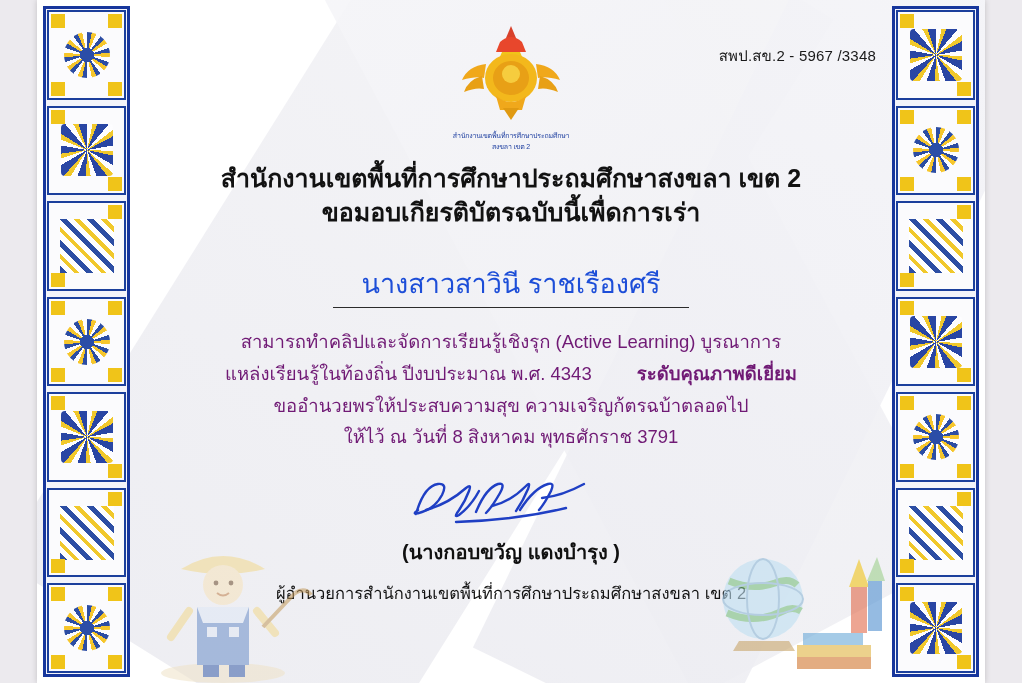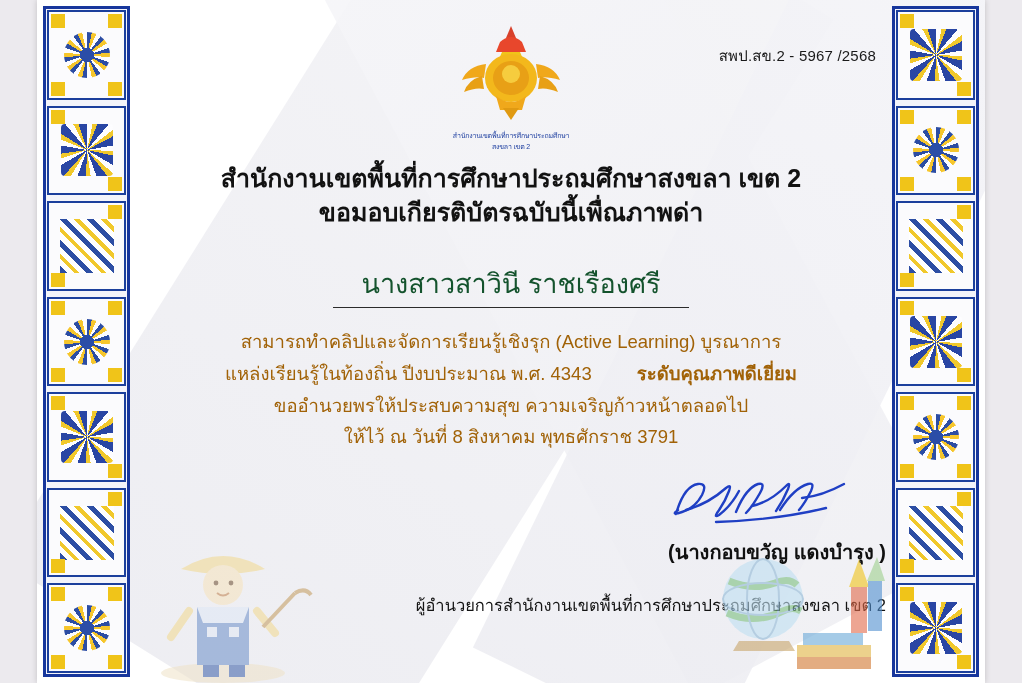--- a/index.html
+++ b/index.html
@@ -159,63 +159,62 @@
     font-weight: bold;
     color: #121212;
     line-height: 1.35;
   }
   .org-title .l2 { display: block; }
   .recipient {
     position: absolute;
     left: 0; right: 0;
     top: 262px;
     font-size: 27px;
-    color: #14532d;
+    color: #1d4ed8;
   }
   .rule {
     position: absolute;
     left: 50%;
     top: 307px;
     transform: translateX(-50%);
     width: 356px;
     height: 1px;
     background: #2b2b2b;
   }
   .body-lines {
     position: absolute;
     left: 0; right: 0;
     top: 326px;
     font-size: 18.5px;
-    color: #a16207;
+    color: #701a75;
     line-height: 1.72;
   }
   .body-lines .strong {
     font-weight: bold;
     margin-left: 40px;
   }
   .sign-area {
     position: absolute;
     left: 0; right: 0;
     top: 470px;
-    text-align: right;
   }
   .signature {
     height: 64px;
     position: relative;
   }
   .signer {
     font-size: 20px;
     font-weight: bold;
     color: #101010;
     margin-top: 2px;
   }
   .position {
     font-size: 16.5px;
     color: #141414;
-    margin-top: 24px;
+    margin-top: 12px;
   }
   
   .art-kid {
     position: absolute;
     left: 108px;
     bottom: 0;
     width: 180px;
     height: 160px;
     opacity: 0.55;
   }
@@ -312,21 +311,21 @@
           </div>
         <div class="tile alt">
             <span class="corner tl"></span>
             <span class="corner br"></span>
           </div>
       </div>
     </div>
 
     <div class="content">
 
-      <div class="doc-no">สพป.สข.2 - 5967 /2568</div>
+      <div class="doc-no">สพป.สข.2 - 5967 /3348</div>
 
       <div class="emblem">
         <div class="garuda">
           <svg width="110" height="112" viewBox="0 0 110 112" xmlns="http://www.w3.org/2000/svg">
 
             <path d="M55 4 L60 16 L55 22 L50 16 Z" fill="#d8412b"></path>
             <path d="M44 20 q11 -10 22 0 l4 10 h-30 z" fill="#e8472c"></path>
             <path d="M46 30 h18 l3 7 h-24 z" fill="#f0c419"></path>
 
             <path d="M30 42 q-18 2 -24 16 q14 -4 22 -2 z" fill="#f0a81b"></path>
@@ -339,32 +338,32 @@
             <circle cx="55" cy="52" r="9" fill="#f6cc3e"></circle>
             <path d="M40 74 q15 12 30 0 l-4 14 h-22 z" fill="#f0a81b"></path>
             <path d="M47 86 h16 l-8 12 z" fill="#e09a12"></path>
           </svg>
         </div>
         <div class="emblem-caption">สำนักงานเขตพื้นที่การศึกษาประถมศึกษาสงขลา เขต 2</div>
       </div>
 
       <div class="org-title">
         <span class="l1">สำนักงานเขตพื้นที่การศึกษาประถมศึกษาสงขลา เขต 2</span>
-        <span class="l2">ขอมอบเกียรติบัตรฉบับนี้เพื่ณภาพด่า</span>
+        <span class="l2">ขอมอบเกียรติบัตรฉบับนี้เพื่ดการเร่า</span>
       </div>
 
       <div class="recipient">นางสาวสาวินี  ราชเรืองศรี</div>
       <div class="rule"></div>
 
       <div class="body-lines">
         <div>สามารถทำคลิปและจัดการเรียนรู้เชิงรุก (Active Learning) บูรณาการ</div>
         <div>
           <span>แหล่งเรียนรู้ในท้องถิ่น ปีงบประมาณ พ.ศ. 4343 </span><span class="strong">ระดับคุณภาพดีเยี่ยม</span>
         </div>
-        <div>ขออำนวยพรให้ประสบความสุข ความเจริญก้าวหน้าตลอดไป</div>
+        <div>ขออำนวยพรให้ประสบความสุข ความเจริญก้ตรฉบ้าตลอดไป</div>
         <div>ให้ไว้ ณ วันที่  8  สิงหาคม  พุทธศักราช 3791</div>
       </div>
 
       <div class="sign-area">
         <div class="signature">
           <svg width="230" height="62" viewBox="0 0 230 62" xmlns="http://www.w3.org/2000/svg">
             <g fill="none" stroke="#1f3fc4" stroke-width="2.4" stroke-linecap="round">
               <path d="M20 44 q8 -28 22 -30 q10 -1 4 11 q-7 13 -20 17 q-12 4 -4 -2"></path>
               <path d="M30 40 q22 -6 40 -22 q6 -5 3 3 q-4 11 -12 22 q-3 5 2 2 q12 -9 20 -24"></path>
               <path d="M80 42 q10 -24 22 -28 q8 -2 2 9 q-8 14 -14 20"></path>

